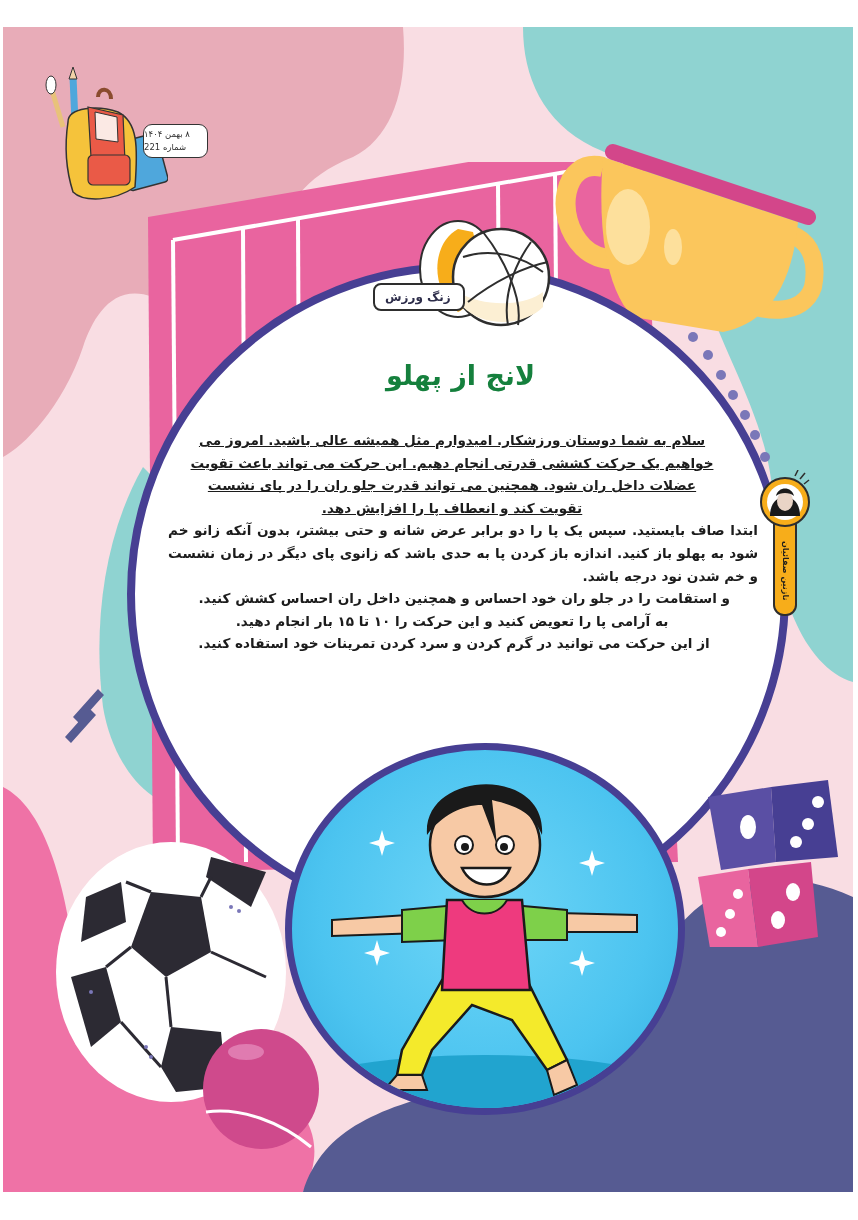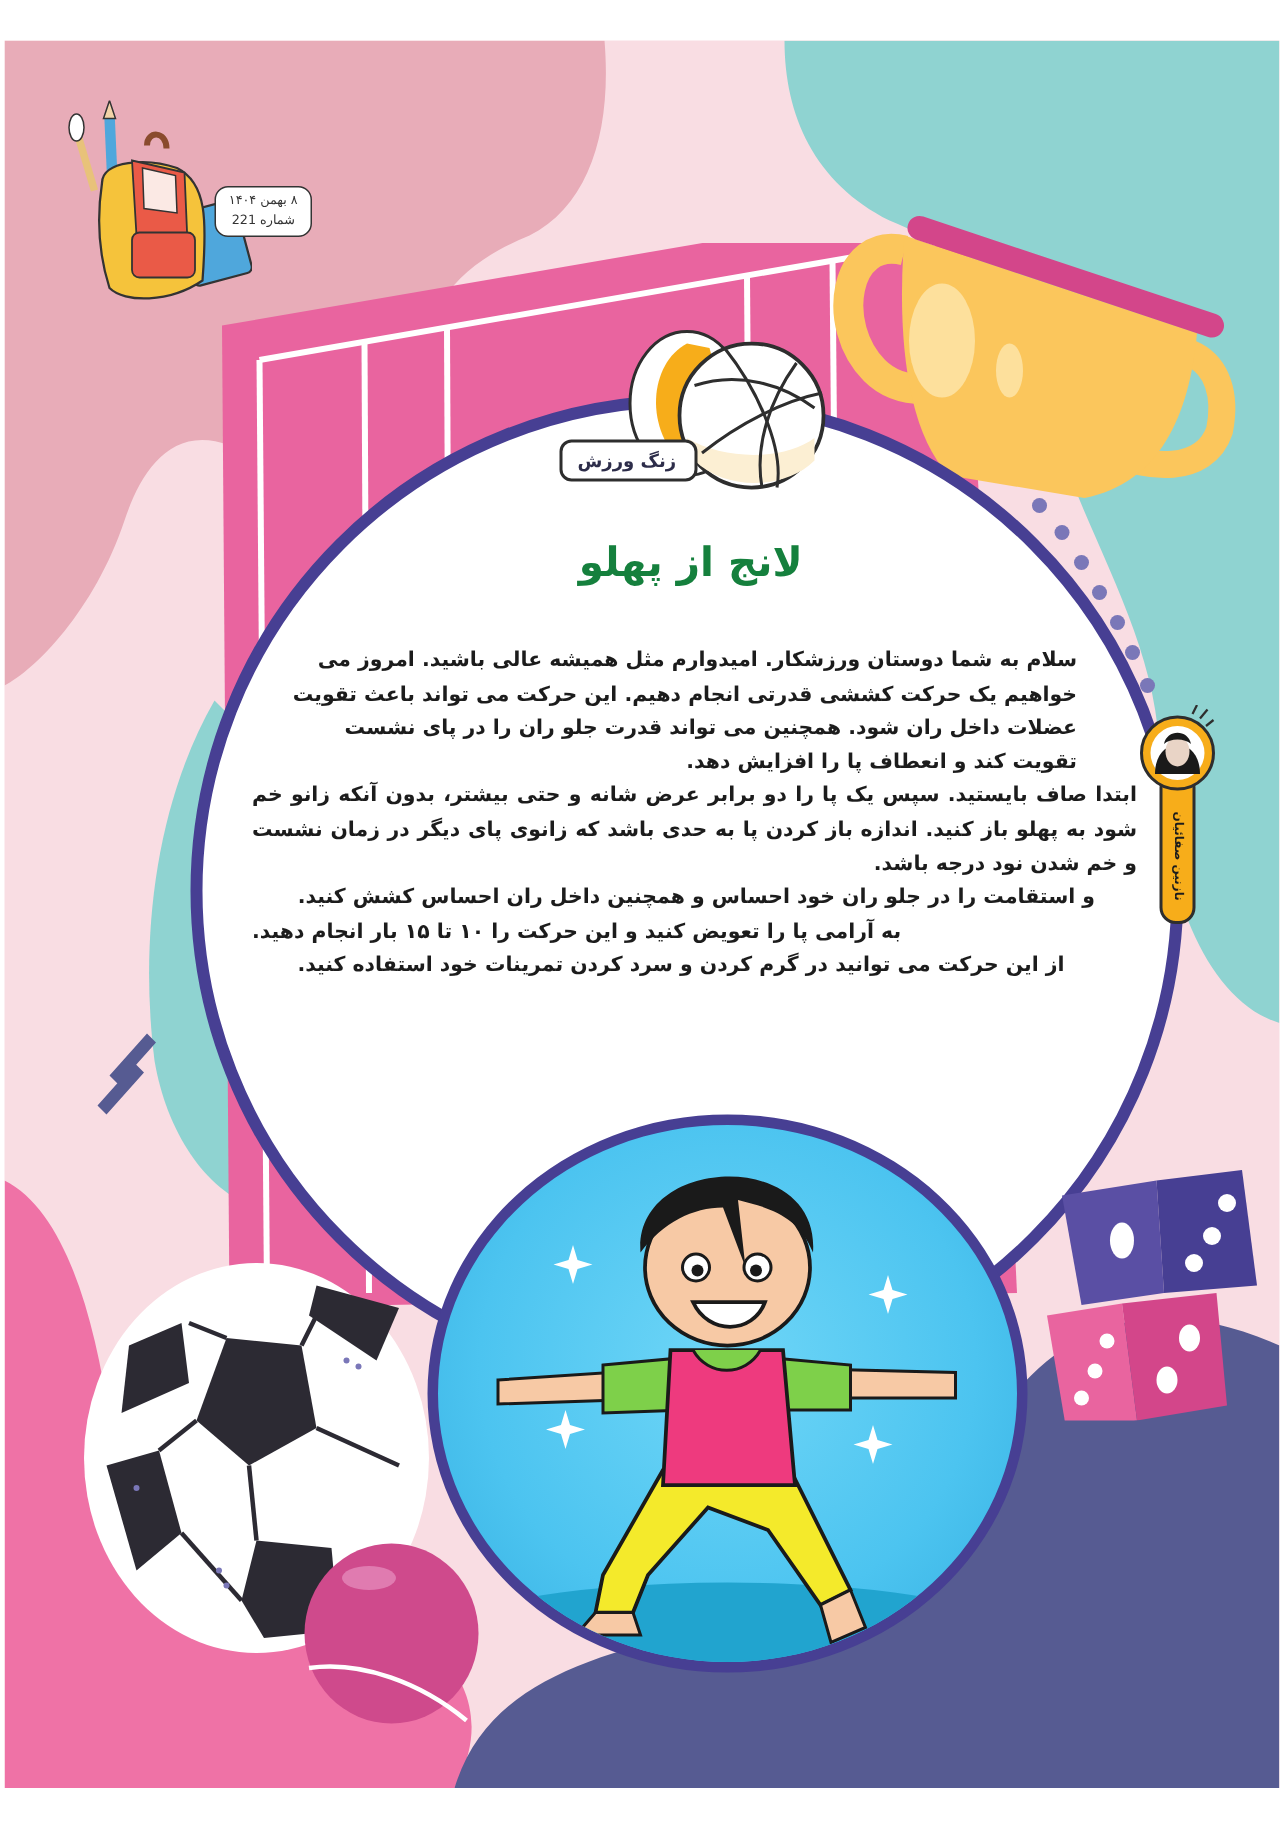--- a/index.html
+++ b/index.html
@@ -13,36 +13,36 @@
   }
   .title {
     position:absolute; left:200px; top:333px; width:515px; text-align:center;
     color:#15803d; font-weight:bold; font-size:27px; direction:rtl;
   }
   .body-text {
     position:absolute; left:165px; top:402px; width:590px; direction:rtl;
     color:#1c1c1c; font-weight:bold; font-size:13.6px; line-height:22.6px;
   }
   .body-text p { margin:0; }
-  .p1 { padding-right:40px; padding-left:18px; text-align:right; }
+  .p1 { padding-right:40px; padding-left:18px; text-align:center;text-decoration:underline; }
   .p2 { text-align:justify; text-align-last:right; padding-left:0; }
   .p3 { text-align:right; }
   .p4 { text-align:right; padding-right:28px; }
-  .p5 { text-align:left; padding-right:22px; }
+  .p5 { text-align:center; padding-right:22px; }
   .p6 { text-align:center; padding-right:18px; }
   .p7 { text-align:right; padding-right:18px; }
   .tag {
     position:absolute; left:370px; top:256px; height:24px; padding:0 12px 0 10px;
     border:2px solid #2e2e2e; border-radius:8px; background:#ffffff;
-    font-size:12px; font-weight:bold; color:#2d2d4a; line-height:24px; direction:rtl; z-index:3;margin-top:10px;
+    font-size:12px; font-weight:bold; color:#2d2d4a; line-height:24px; direction:rtl; z-index:3;
   }
   .date-bubble {
     position:absolute; left:140px; top:97px; width:65px; height:34px; background:#ffffff;
     border:1px solid #333; border-radius:9px; font-size:8.5px; color:#333; direction:rtl;
-    text-align:center; line-height:13px; padding-top:3px; box-sizing:border-box;
+    text-align:left; line-height:13px; padding-top:3px; box-sizing:border-box;
   }
   .author-badge { position:absolute; left:757px; top:443px; width:50px; height:150px; }
   .author-name {
     position:absolute; left:771px; top:508px; width:22px; height:72px;
     writing-mode:vertical-rl; font-size:8px; font-weight:bold; color:#1c1c1c; direction:rtl;
     text-align:center; line-height:22px;
   }
   .kid-circle {
     position:absolute; left:282px; top:716px; width:400px; height:372px; border-radius:50%;
     background:radial-gradient(circle at 50% 45%, #6fd6f7 0%, #4cc4f0 60%, #34aee0 100%);

